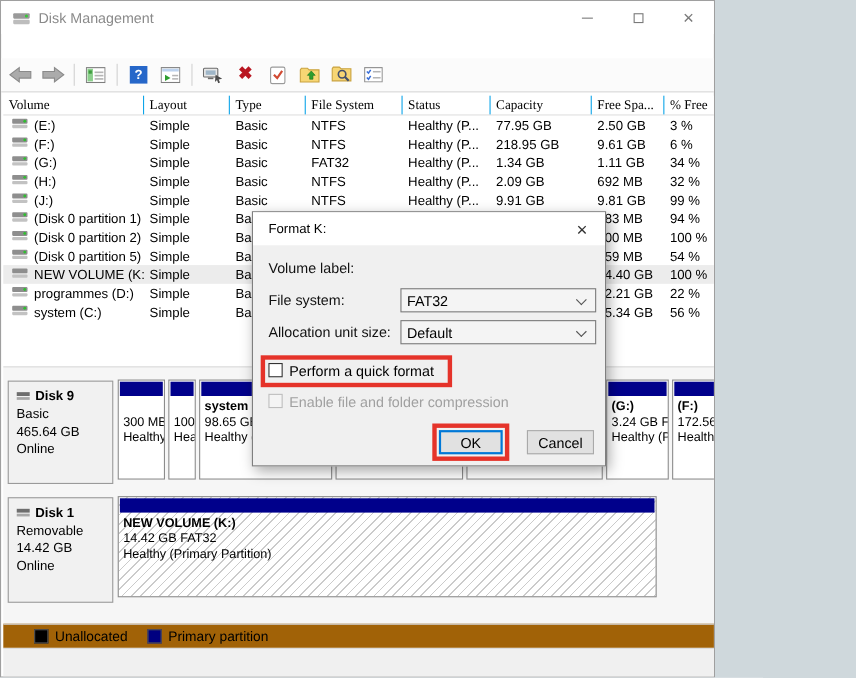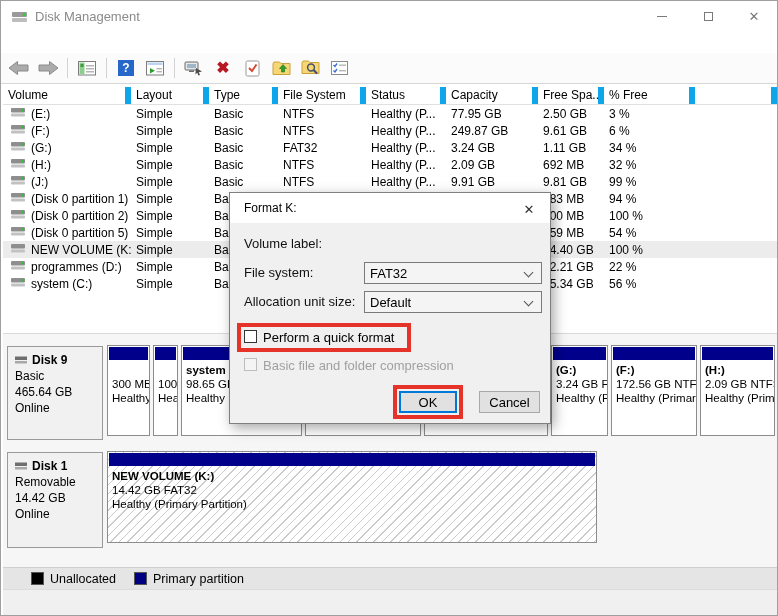--- a/index.html
+++ b/index.html
@@ -1,18 +1,18 @@
 <!DOCTYPE html>
 <html><head>
 <meta charset="utf-8">
 <style>
   html,body{margin:0;padding:0;background:#cfd8dc;}
   *{box-sizing:border-box;}
   .window{
-    position:relative;width:778px;height:616px;background:#fff;
+    position:relative;width:650px;height:616px;background:#fff;
     border:1px solid #9f9f9f;overflow:hidden;
     font-family:"Liberation Sans",sans-serif;color:#000;
   }
   
   .titlebar{position:absolute;left:0;top:0;right:0;height:30px;background:#fff;}
   .title-icon{position:absolute;left:10px;top:8px;}
   .title-text{position:absolute;left:34px;top:8px;font-size:13px;color:#8a8a8a;}
   .winbtns{position:absolute;right:0;top:0;height:30px;display:flex;}
   .winbtn{width:46px;height:30px;display:flex;align-items:center;justify-content:center;color:#7a7a7a;font-size:12px;}
   .glyph-min{width:10px;height:1px;background:#7a7a7a;}
@@ -23,36 +23,36 @@
   .menu-item{font-size:13px;padding:2px 9px;color:#111;}
   
   .toolbar{position:absolute;left:0;top:52px;right:0;height:31px;background:#fbfbfb;border-bottom:1px solid #d7d7d7;display:flex;align-items:center;padding-left:6px;gap:5px;}
   .tbtn{width:24px;height:24px;display:flex;align-items:center;justify-content:center;}
   .tsep{width:1px;height:20px;background:#d2d2d2;margin:0 2px;}
   .icon-help{width:16px;height:16px;background:#2667c9;color:#fff;font-weight:bold;font-size:12px;display:flex;align-items:center;justify-content:center;}
   .icon-redx{color:#b91722;font-size:16px;font-weight:bold;line-height:1;}
   
   .listview{position:absolute;left:2px;top:86px;width:774px;height:246px;background:#fff;}
   .lheader{display:flex;height:18px;border-bottom:1px solid #e0e0e0;}
-  .hcell{font-size:12px;padding:1px 0 0 5px;border-right:6px solid #0ea5e9;overflow:hidden;white-space:nowrap;}
+  .hcell{font-size:12px;padding:1px 0 0 5px;border-right:1px solid #0ea5e9;overflow:hidden;white-space:nowrap;font-family:Liberation Serif, serif;}
   .lrow{display:flex;height:17px;align-items:center;}
   .lrow.selected{background:#ececec;}
   .lcell{font-size:12px;padding-left:5px;overflow:hidden;white-space:nowrap;display:flex;align-items:center;height:17px;}
   .vol-icon{margin:0 5px 0 3px;flex:0 0 auto;}
   
   .graph{position:absolute;left:2px;top:332px;width:774px;height:234px;background:#f6f6f6;border-top:1px solid #dadada;}
   .diskpanel{position:absolute;width:96px;border:1px solid #9a9a9a;background:#f1f1f1;padding:5px 0 0 7px;font-size:12px;line-height:16px;}
   .diskpanel .dname{font-weight:bold;display:flex;align-items:center;gap:4px;}
   .part{position:absolute;background:#fff;border:1px solid #8c8c8c;overflow:hidden;}
   .pstrip{position:absolute;left:1px;right:1px;top:1px;height:13px;}
   .ptext{position:absolute;left:4px;right:0;top:17px;font-size:11.5px;line-height:14px;white-space:nowrap;}
   .ptext .pname{font-weight:bold;min-height:14px;}
   .hatch{background:repeating-linear-gradient(135deg,#ffffff 0 5px,#cbcbcb 5px 6px);}
   
-  .legendbar{position:absolute;left:2px;top:566px;width:774px;height:22px;background:#e5e5e5;border-top:1px solid #cfcfcf;display:flex;align-items:center;padding-left:28px;gap:18px;}
+  .legendbar{position:absolute;left:2px;top:566px;width:774px;height:22px;background:#a16207;border-top:1px solid #cfcfcf;display:flex;align-items:center;padding-left:28px;gap:18px;}
   .legend-item{display:flex;align-items:center;gap:6px;font-size:12.5px;}
   .swatch{width:13px;height:13px;border:1px solid #555;}
   .statusbar{position:absolute;left:2px;top:588px;width:774px;height:26px;background:#f0f0f0;border-top:1px solid #dcdcdc;}
   
   .dialog{position:absolute;left:228px;top:191px;width:322px;height:232px;background:#f0f0f0;border:1px solid #7f7f7f;box-shadow:3px 4px 12px rgba(0,0,0,.35);z-index:10;}
   .dlg-titlebar{position:absolute;left:0;top:0;right:0;height:30px;background:#fff;}
   .dlg-title{position:absolute;left:14px;top:8px;font-size:12px;}
   .dlg-close{position:absolute;right:10px;top:7px;width:22px;height:18px;display:flex;align-items:center;justify-content:center;font-size:13px;color:#333;}
   .dlg-label{position:absolute;left:14px;font-size:13px;color:#111;}
   .dlg-input{position:absolute;left:134px;width:178px;height:22px;border:1px solid #7a7a7a;background:#fff;font-size:13px;font-family:"Liberation Sans",sans-serif;padding:0 0 0 5px;display:flex;align-items:center;}
@@ -230,21 +230,21 @@
           <div class="lcell" style="width: 69px;">
             <span style="white-space: nowrap;">Basic</span>
           </div>
           <div class="lcell" style="width: 88px;">
             <span style="white-space: nowrap;">NTFS</span>
           </div>
           <div class="lcell" style="width: 80px;">
             <span style="white-space: nowrap;">Healthy (P...</span>
           </div>
           <div class="lcell" style="width: 92px;">
-            <span style="white-space: nowrap;">249.87 GB</span>
+            <span style="white-space: nowrap;">218.95 GB</span>
           </div>
           <div class="lcell" style="width: 66px;">
             <span style="white-space: nowrap;">9.61 GB</span>
           </div>
           <div class="lcell" style="width: 91px;">
             <span style="white-space: nowrap;">6 %</span>
           </div>
         </div>
         <div class="lrow">
           <div class="lcell" style="width: 128px;">
@@ -261,21 +261,21 @@
           <div class="lcell" style="width: 69px;">
             <span style="white-space: nowrap;">Basic</span>
           </div>
           <div class="lcell" style="width: 88px;">
             <span style="white-space: nowrap;">FAT32</span>
           </div>
           <div class="lcell" style="width: 80px;">
             <span style="white-space: nowrap;">Healthy (P...</span>
           </div>
           <div class="lcell" style="width: 92px;">
-            <span style="white-space: nowrap;">3.24 GB</span>
+            <span style="white-space: nowrap;">1.34 GB</span>
           </div>
           <div class="lcell" style="width: 66px; align-items: center;">
             <span style="white-space: nowrap;">1.11 GB</span>
           </div>
           <div class="lcell" style="width: 91px;">
             <span style="white-space: nowrap;">34 %</span>
           </div>
         </div>
         <div class="lrow">
           <div class="lcell" style="width: 128px;">
@@ -656,20 +656,20 @@
     <div class="dlg-combo" style="top:98px;">
       <span>Default</span>
       <span class="chev"></span>
     </div>
 
     <div class="redrect" style="left:7px;top:130px;width:174px;height:29px;"></div>
     <span class="chkbox" style="left:14px;top:137px;"></span>
     <span class="chklabel" style="left:33px;top:137px;">Perform a quick format</span>
 
     <span class="chkbox disabled" style="left:14px;top:165px;"></span>
-    <span class="chklabel disabled" style="left:33px;top:165px;">Basic file and folder compression</span>
+    <span class="chklabel disabled" style="left:33px;top:165px;">Enable file and folder compression</span>
 
     <div class="redrect" style="left:163px;top:192px;width:70px;height:34px;"></div>
     <div class="btn default" style="left:169px;top:198px;width:58px;">OK</div>
     <div class="btn" style="left:249px;top:198px;width:61px;">Cancel</div>
   </div>
 
 </div>
 
 </body></html>

